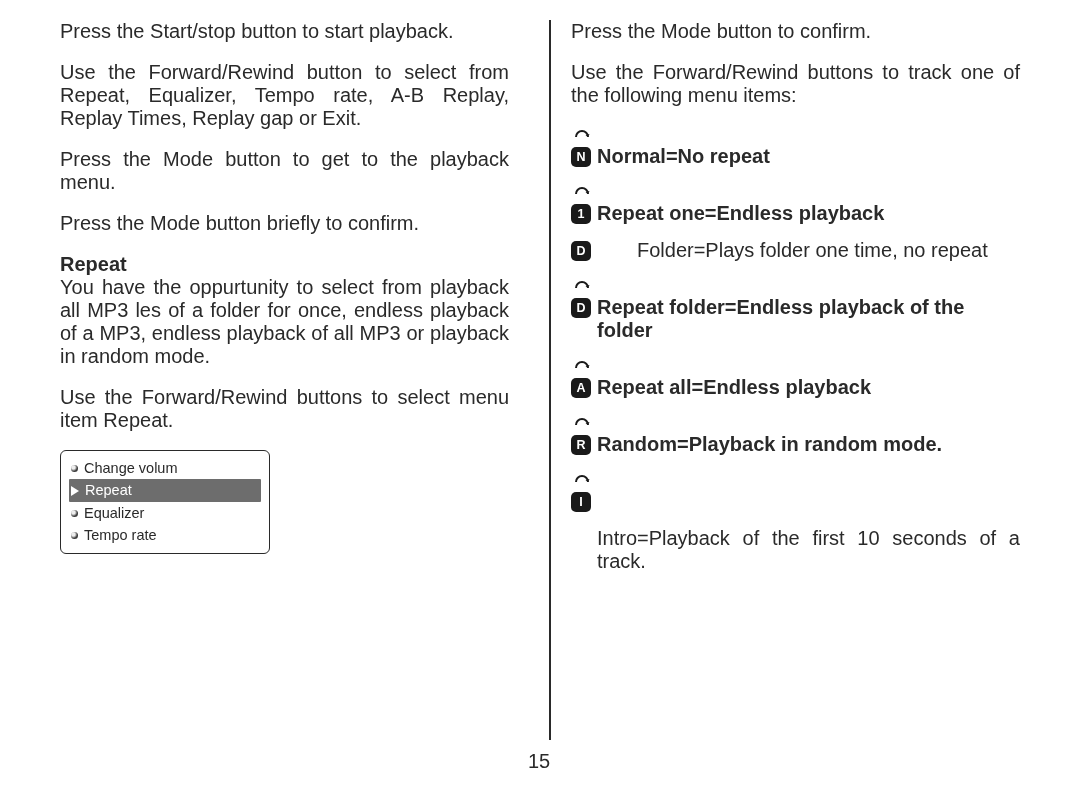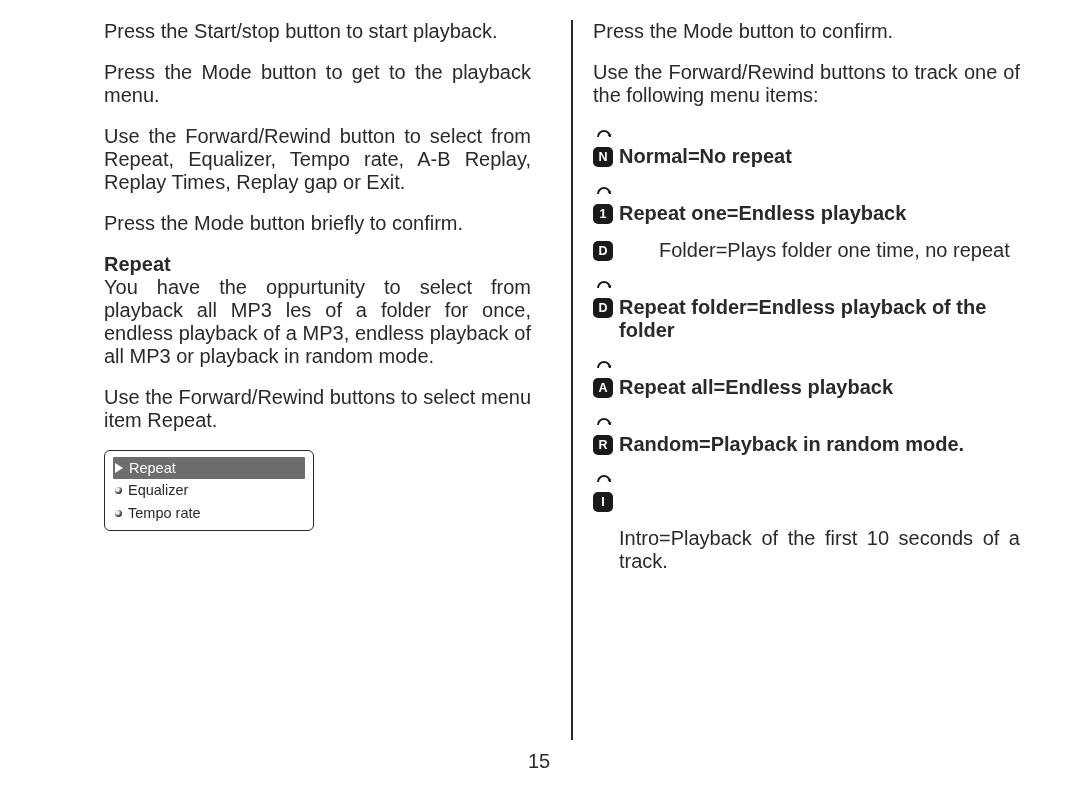--- a/index.html
+++ b/index.html
@@ -15,21 +15,21 @@
     .page {
       display: flex;
       width: 100%;
       height: 720px;
     }
     .col {
       flex: 1;
       font-size: 20px;
       line-height: 1.15;
     }
-    .col-left { padding-right: 40px; margin-left: 44px; }
+    .col-left { padding-right: 40px; }
     .col-right { padding-left: 20px; }
     .divider {
       width: 2px;
       background: #2a2a2a;
       height: 100%;
     }
     .para {
       text-align: justify;
       margin-bottom: 18px;
     }
@@ -113,28 +113,32 @@
       text-align: center;
       font-size: 20px;
     }
   </style>
 </head>
 <body>
 
 <div class="page">
   <div class="col col-left">
     <p class="para">Press the Start/stop button to start playback.</p>
+    <p class="para">Use the Forward/Rewind button to select from Repeat, Equalizer, Tempo rate, A-B Replay, Replay Times, Replay gap or Exit.</p>
     <p class="para">Press the Mode button to get to the playback menu.</p>
-    <p class="para">Use the Forward/Rewind button to select from Repeat, Equalizer, Tempo rate, A-B Replay, Replay Times, Replay gap or Exit.</p>
     <p class="para">Press the Mode button briefly to confirm.</p>
     <p class="heading">Repeat</p>
     <p class="para">You have the oppurtunity to select from playback all MP3  les of a folder for once, endless playback of a MP3, endless playback of all MP3 or playback in random mode.</p>
     <p class="para">Use the Forward/Rewind buttons to select menu item Repeat.</p>
 
     <div class="menu-box">
+      <div class="menu-row">
+        <span class="bullet-dot"></span>
+        <span>Change volum</span>
+      </div>
       <div class="menu-row selected">
         <span class="arrow-right"></span>
         <span>Repeat</span>
       </div>
       <div class="menu-row">
         <span class="bullet-dot"></span>
         <span>Equalizer</span>
       </div>
       <div class="menu-row">
         <span class="bullet-dot"></span>

